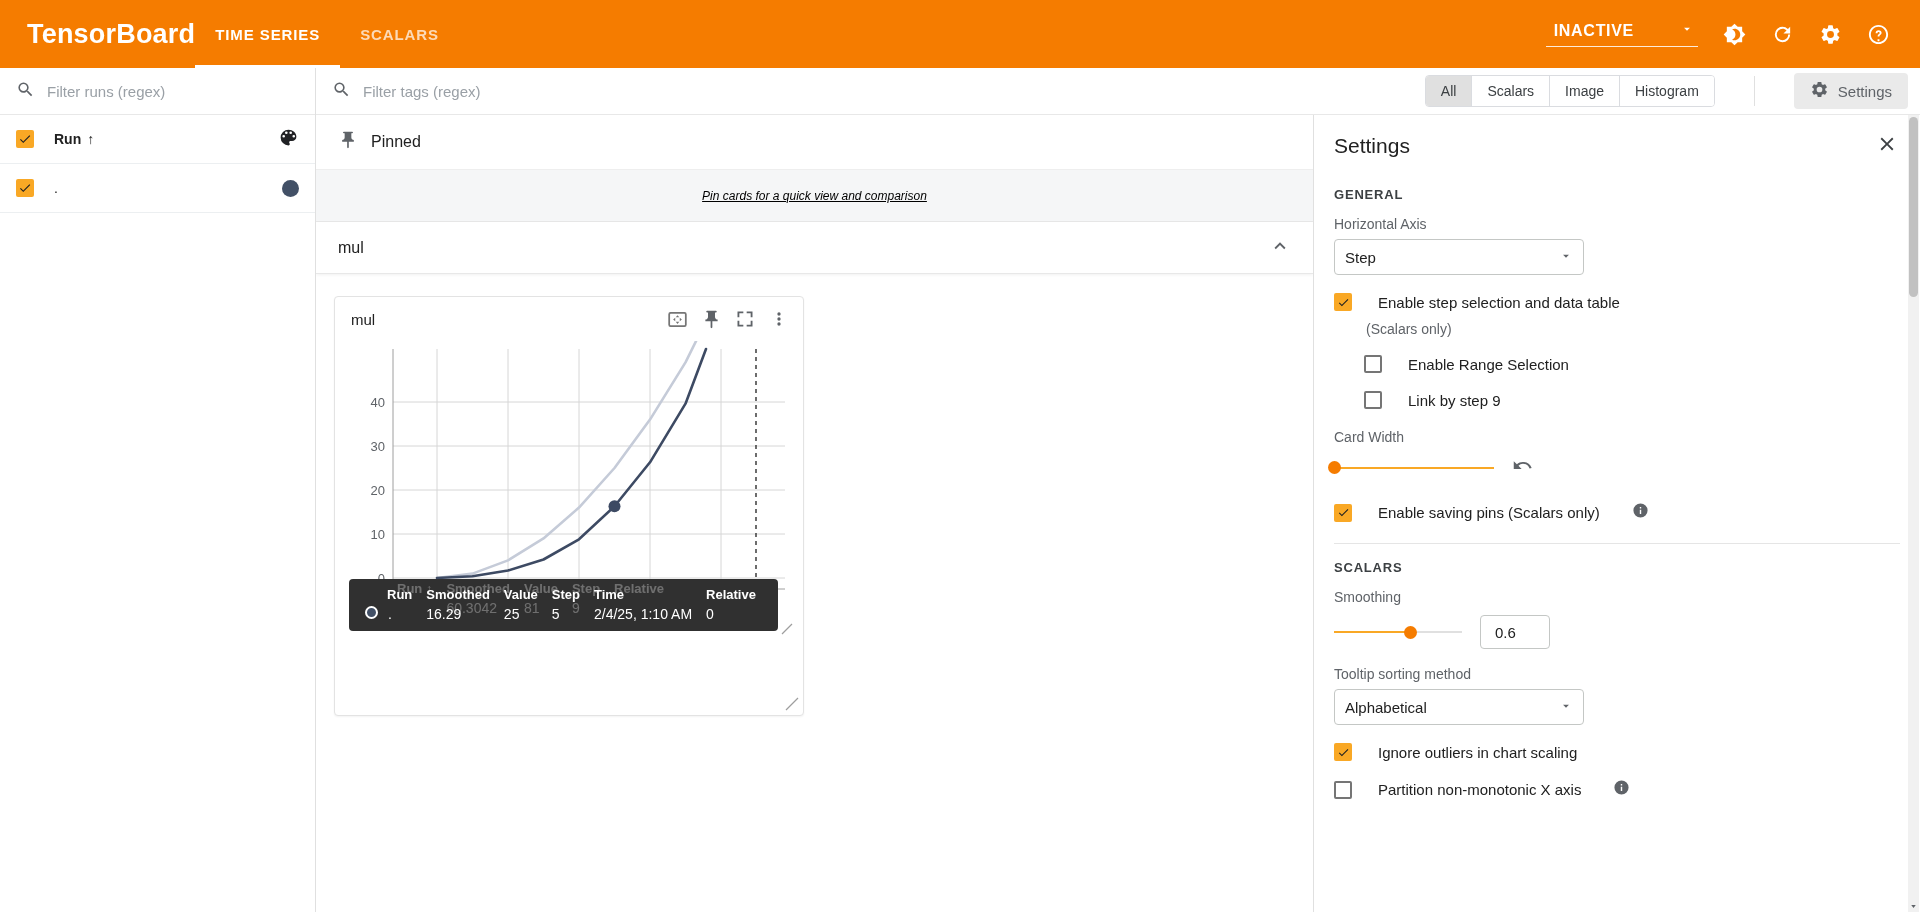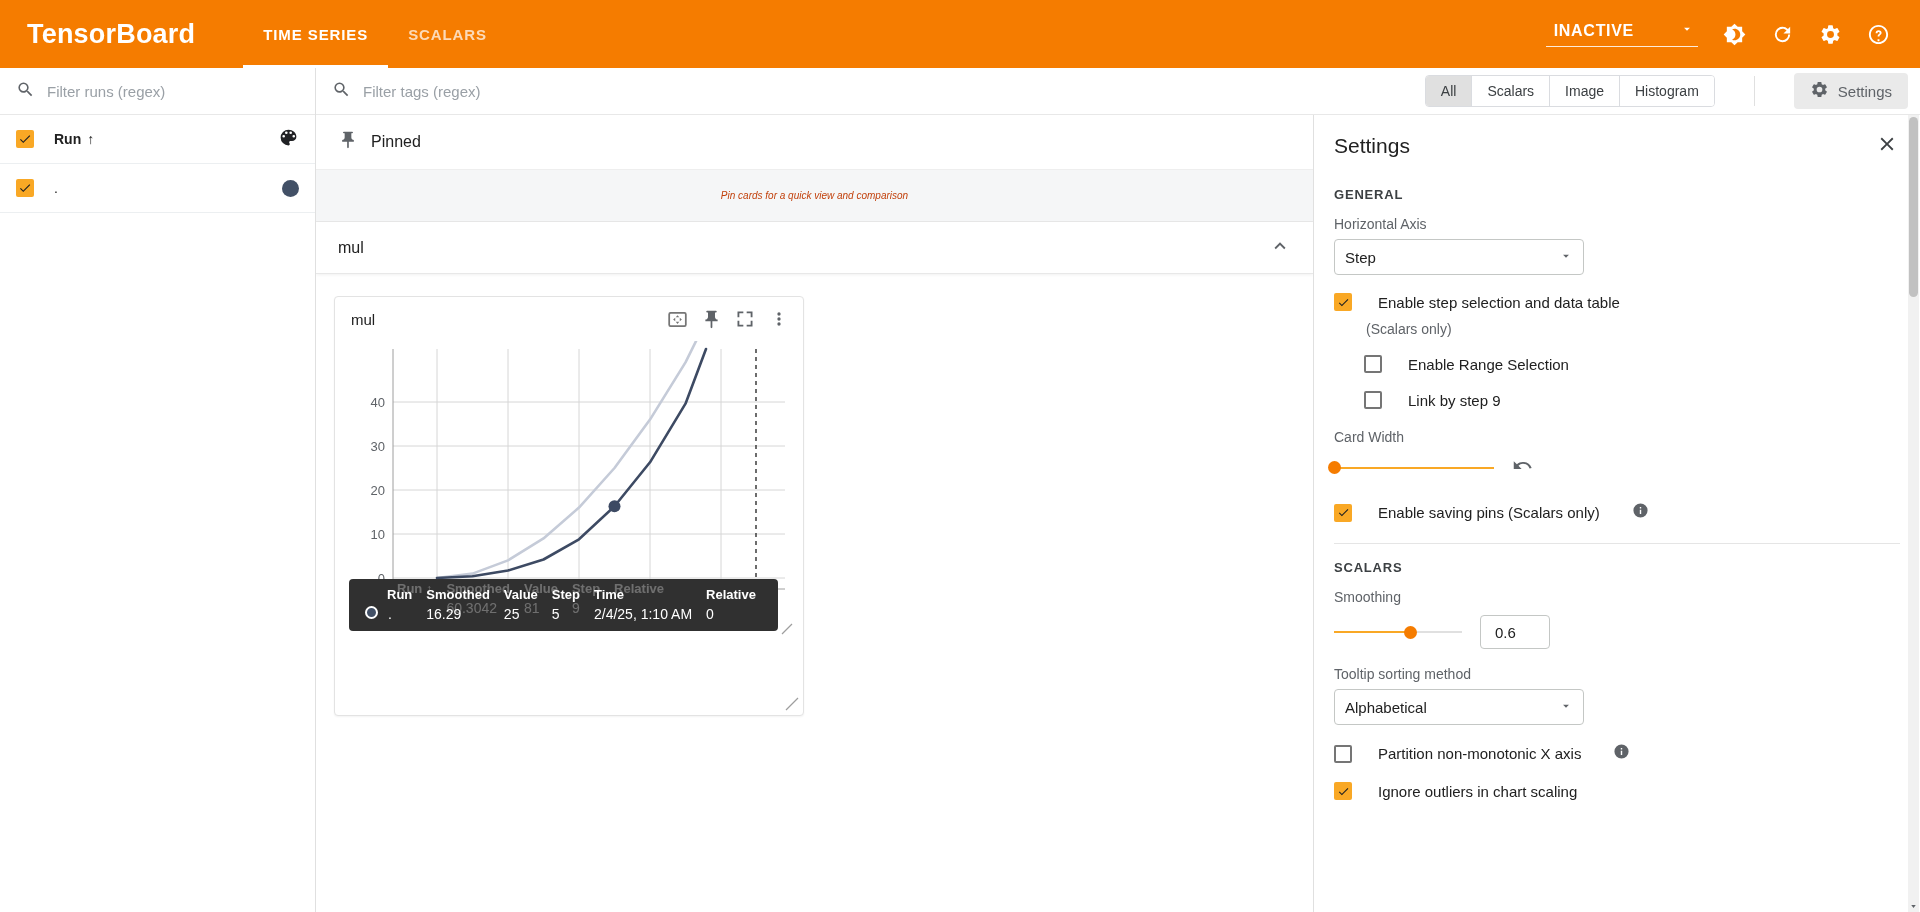--- a/index.html
+++ b/index.html
@@ -12,21 +12,21 @@
   body { position: relative; }
 
   
   .topbar {
     position: absolute; top: 0; left: 0; width: 1920px; height: 68px;
     background: #f57c00; display: flex; align-items: center;
     color: #fff; z-index: 30;
   }
   .brand {
     font-size: 27px; font-weight: bold; letter-spacing: .2px;
-    margin-left: 27px; margin-right: 48px; color: #fff;
+    margin-left: 27px; color: #fff;
   }
   .nav-tabs { display: flex; height: 68px; align-items: stretch; }
   .nav-tab {
     display: flex; align-items: center; padding: 0 20px;
     font-size: 15px; font-weight: 600; letter-spacing: .9px;
     color: rgba(255,255,255,.72); cursor: pointer; position: relative;
   }
   .nav-tab.active { color: #fff; }
   .nav-tab.active::after {
     content: ""; position: absolute; left: 0; right: 0; bottom: 0;
@@ -125,22 +125,23 @@
   }
   .pinned-head {
     height: 55px; display: flex; align-items: center; gap: 13px;
     padding-left: 22px; border-bottom: 1px solid #eee;
     box-shadow: 0 1px 3px rgba(0,0,0,.07);
   }
   .pinned-label { font-size: 16px; color: #212121; }
   .pinned-empty {
     height: 52px; background: #f5f6f7; display: flex;
     align-items: center; justify-content: center;
-    font-size: 10px; font-style: italic; color: #c2410c;
+    font-size: 12px; font-style: italic; color: #000000;
     border-bottom: 1px solid #e8e8e8;
+    text-decoration: underline;
   }
   .group-head {
     height: 52px; display: flex; align-items: center;
     padding: 0 22px; border-bottom: 1px solid #e8e8e8;
     box-shadow: 0 1px 3px rgba(0,0,0,.06);
   }
   .group-title { font-size: 16px; color: #212121; }
   .group-chevron { margin-left: auto; cursor: pointer; }
 
   
@@ -625,37 +626,37 @@
       <div class="sp-select">
         <span>Alphabetical</span>
         <span class="caret">
           <svg width="14" height="14" viewBox="0 0 24 24">
               <path fill="#5f6368" d="M7 10l5 5 5-5z"></path>
             </svg>
         </span>
       </div>
 
       <div class="sp-check-row">
+        <span class="cbox-on">
+          <svg width="13" height="13" viewBox="0 0 24 24">
+              <path fill="#212121" d="M9 16.17L4.83 12l-1.42 1.41L9 19 21 7l-1.41-1.41z"></path>
+            </svg>
+        </span>
+        <span class="sp-check-label">Ignore outliers in chart scaling</span>
+      </div>
+
+      <div class="sp-check-row">
         <span class="cbox-off"></span>
         <span class="sp-check-label">Partition non-monotonic X axis</span>
         <span class="info-i">
           <svg width="17" height="17" viewBox="0 0 24 24">
               <path fill="#5f6368" d="M12 2a10 10 0 100 20 10 10 0 000-20zm1 15h-2v-6h2v6zm0-8h-2V7h2v2z"></path>
             </svg>
         </span>
       </div>
-
-      <div class="sp-check-row">
-        <span class="cbox-on">
-          <svg width="13" height="13" viewBox="0 0 24 24">
-              <path fill="#212121" d="M9 16.17L4.83 12l-1.42 1.41L9 19 21 7l-1.41-1.41z"></path>
-            </svg>
-        </span>
-        <span class="sp-check-label">Ignore outliers in chart scaling</span>
-      </div>
     </div>
 
     <div class="sp-scrollbar">
       <div class="sp-arrow-top">
         <svg width="9" height="9" viewBox="0 0 24 24">
             <path fill="#5f6368" d="M12 8l-6 8h12z"></path>
           </svg>
       </div>
       <div class="thumb"></div>
       <div class="sp-arrow-bot">

